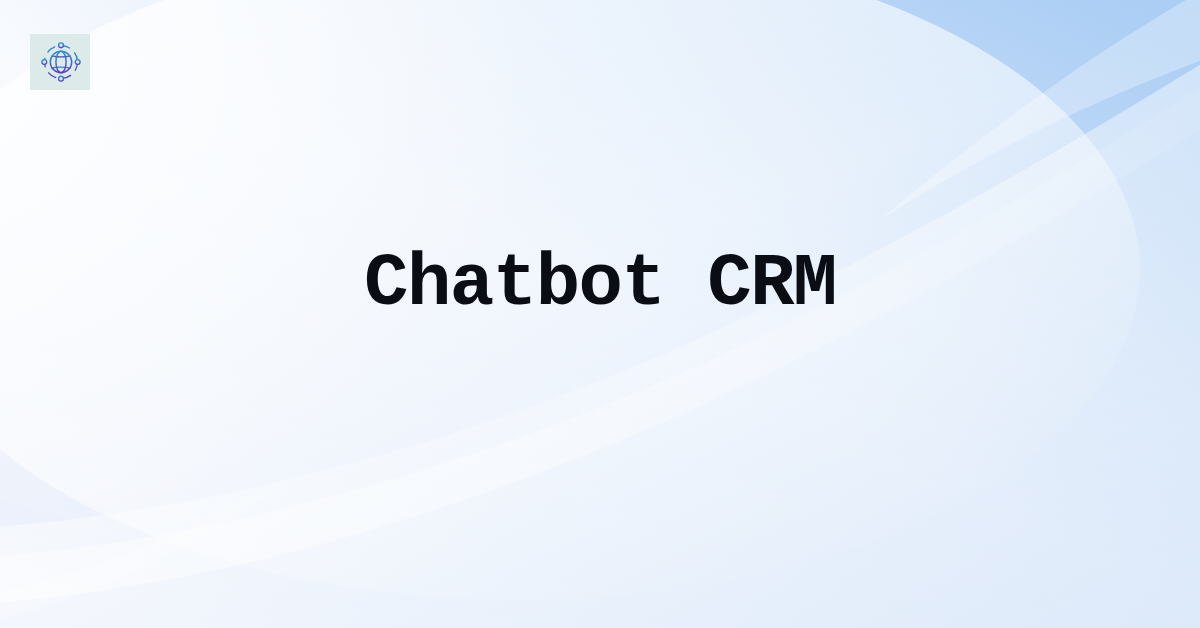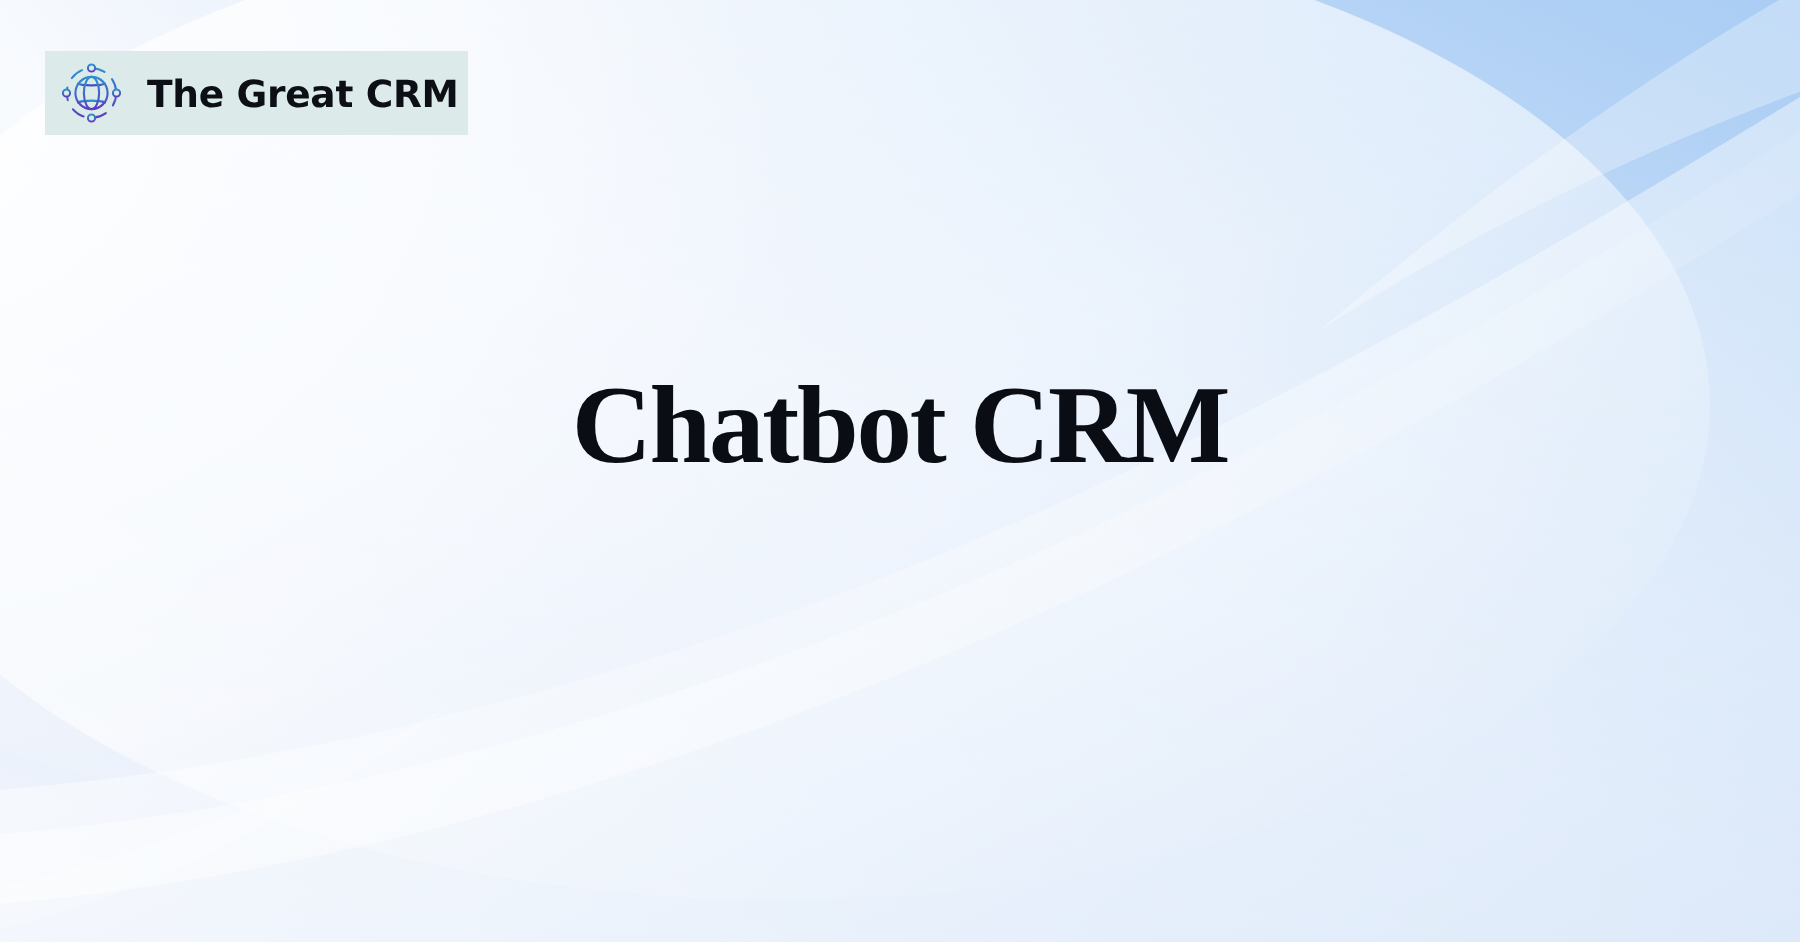--- a/index.html
+++ b/index.html
@@ -67,21 +67,21 @@
     left: 0;
     top: 0;
     width: 1200px;
     height: 628px;
     display: flex;
     align-items: center;
     justify-content: center;
     pointer-events: none;
   }
   #headline-text {
-    font-family: Liberation Serif, serif;
+    font-family: Liberation Mono, monospace;
     font-size: 74px;
     font-weight: 700;
     letter-spacing: -1.5px;
     color: #0a0d14;
     line-height: 1;
     text-align: left;
     white-space: nowrap;
     margin-top: -10px;
   }
 </style>
@@ -164,20 +164,19 @@
         <circle cx="24" cy="24" r="17.2" stroke-dasharray="9 7.2" stroke-width="1.4"></circle>
       </g>
 
       <g fill="#dceaea" stroke="url(#logoGrad)" stroke-width="1.4">
         <circle cx="24" cy="6.6" r="2.5"></circle>
         <circle cx="41.4" cy="24" r="2.5"></circle>
         <circle cx="24" cy="41.4" r="2.5"></circle>
         <circle cx="6.6" cy="24" r="2.5"></circle>
       </g>
     </svg>
-    <span id="brand-name">The Great CRM</span>
   </div>
 
   <div id="headline">
     <h1 id="headline-text">Chatbot CRM</h1>
   </div>
 
 </div>
 
 </body></html>

